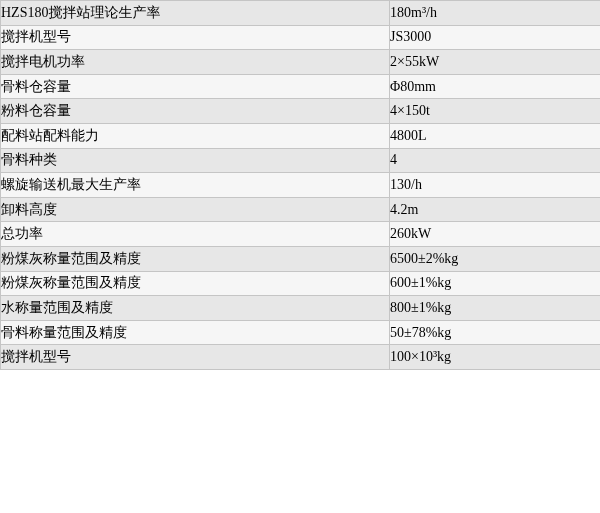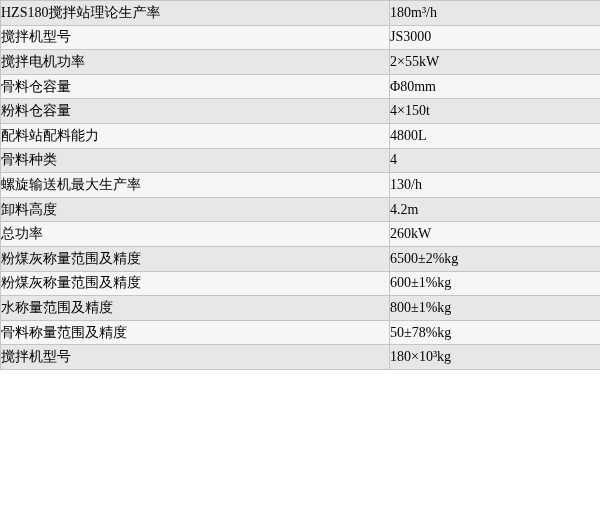--- a/index.html
+++ b/index.html
@@ -105,17 +105,17 @@
       <tr>
         <td class="label-cell">水称量范围及精度</td>
         <td class="value-cell">800±1%kg</td>
       </tr>
       <tr>
         <td class="label-cell">骨料称量范围及精度</td>
         <td class="value-cell">50±78%kg</td>
       </tr>
       <tr>
         <td class="label-cell">搅拌机型号</td>
-        <td class="value-cell">180×10³kg</td>
+        <td class="value-cell">100×10³kg</td>
       </tr>
     </tbody>
   </table>
 </div>
 
 </body></html>

